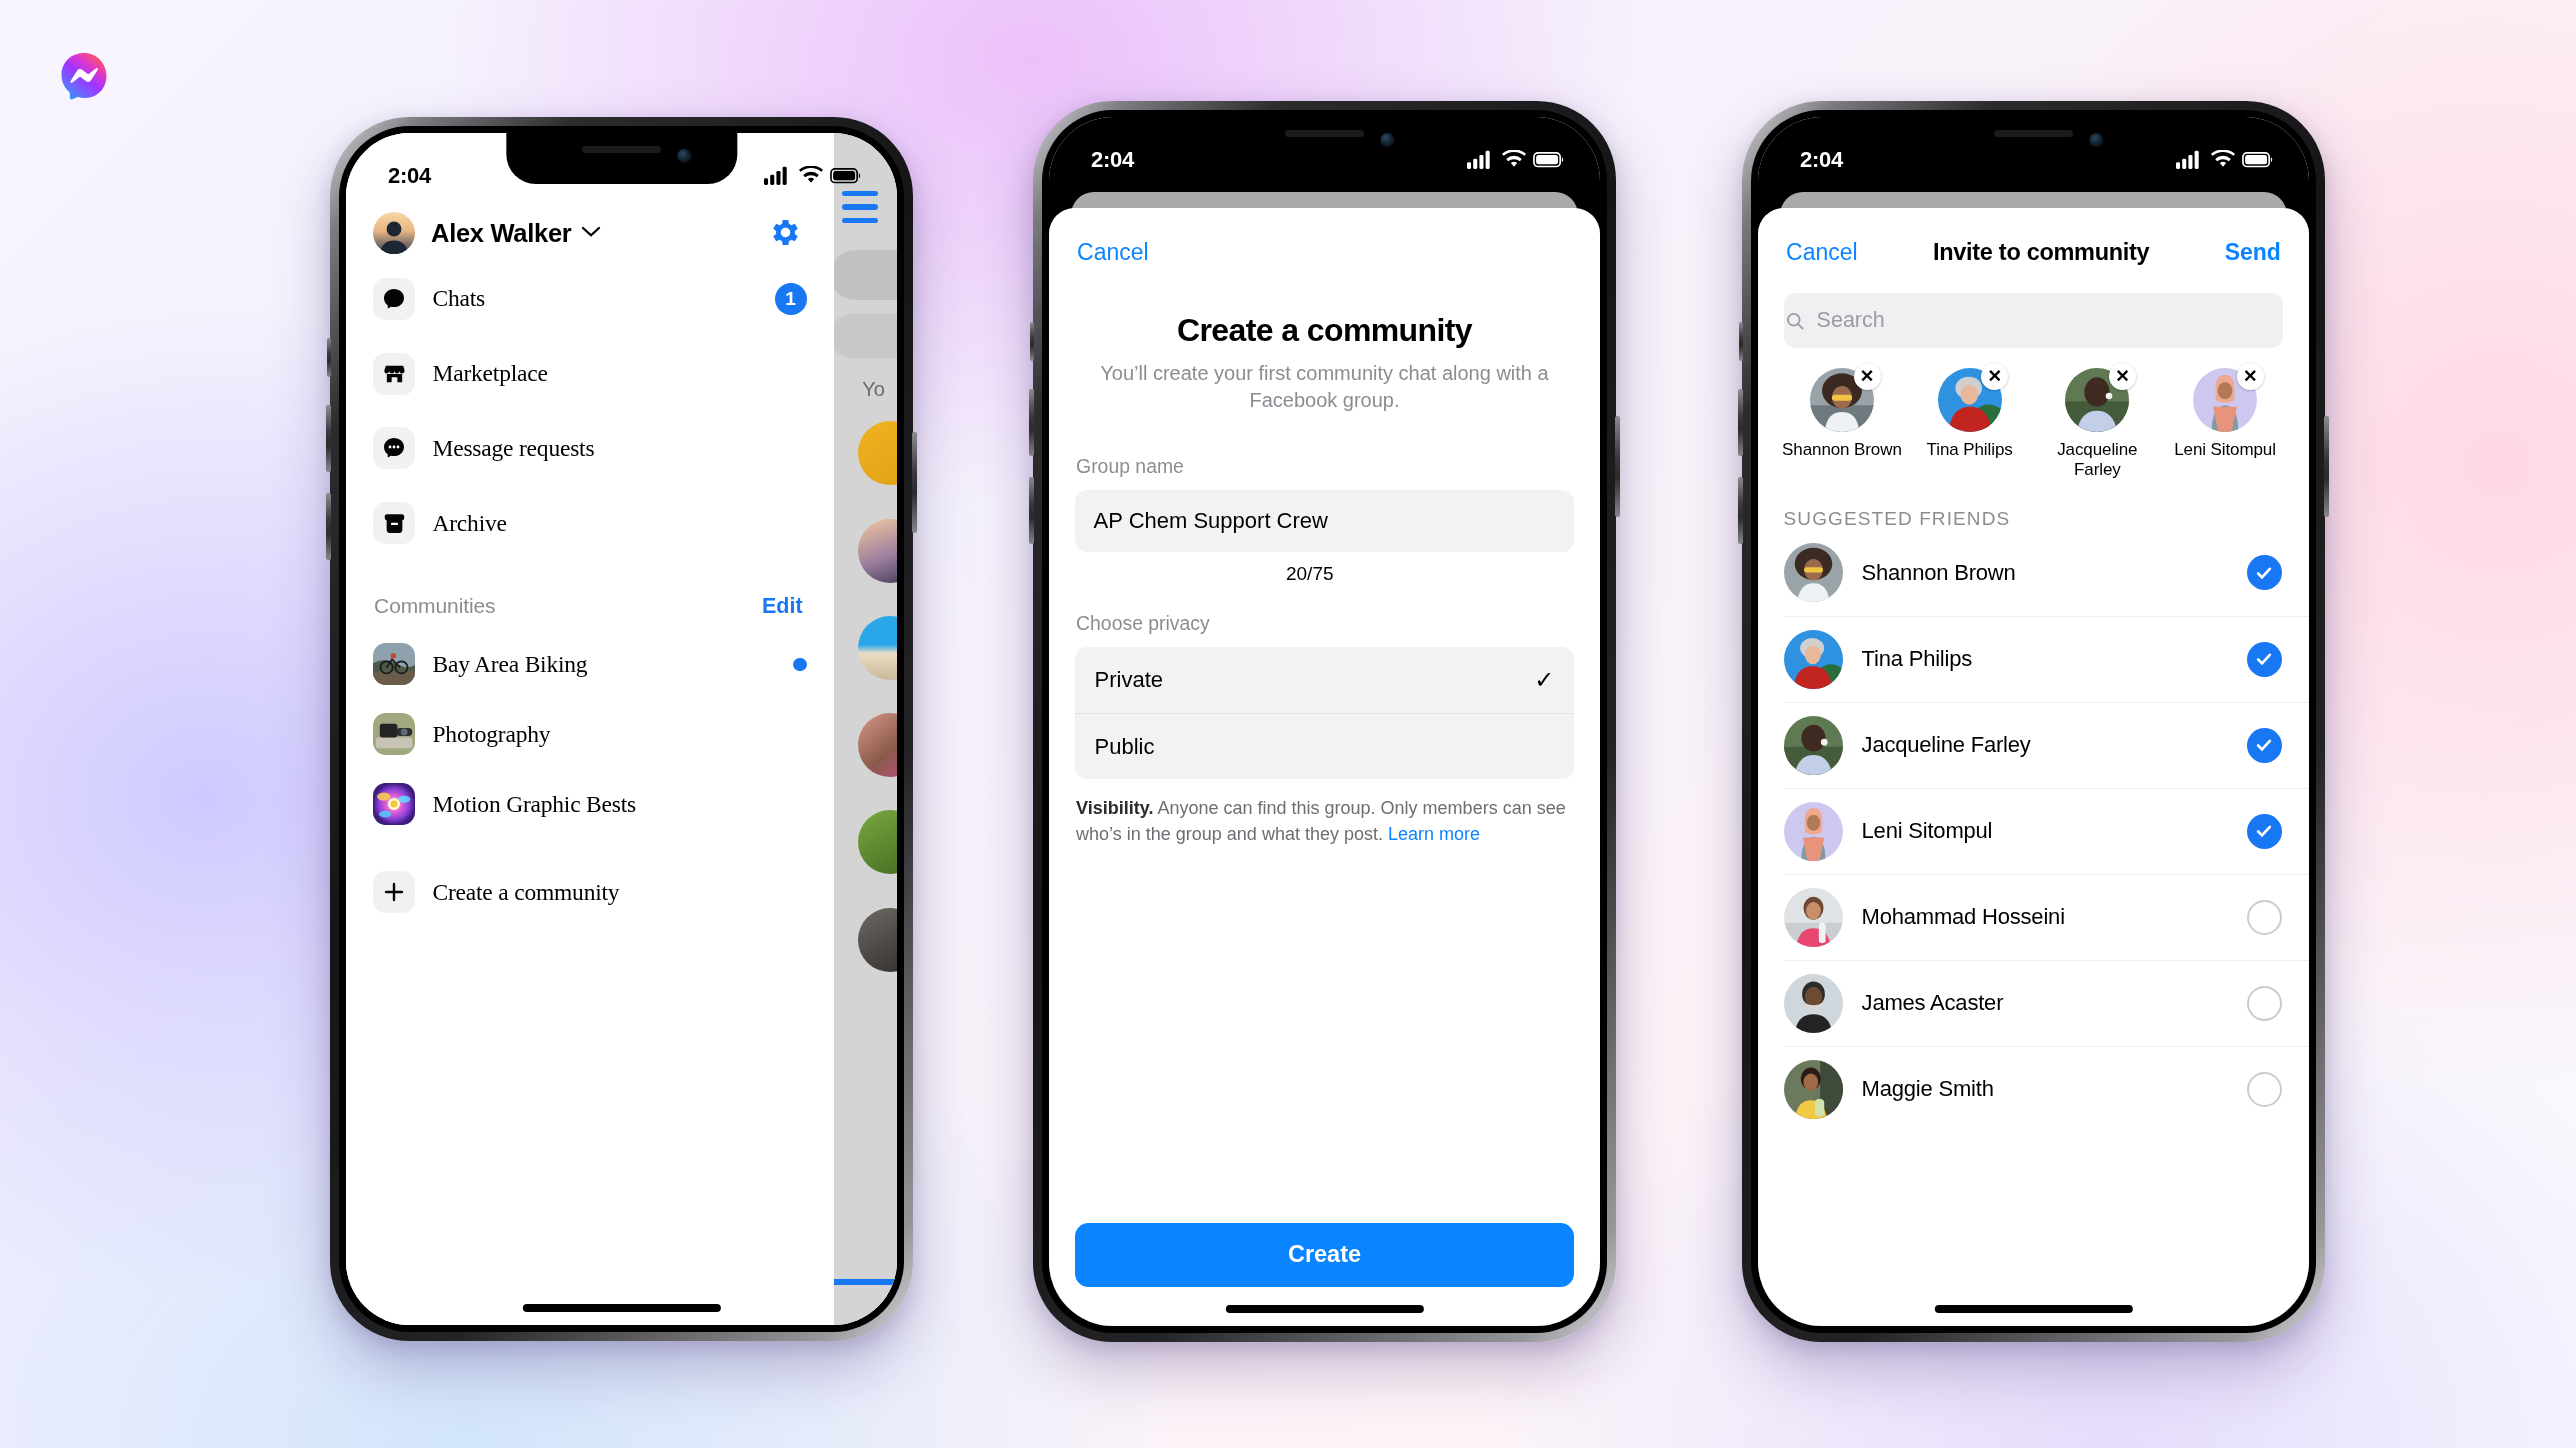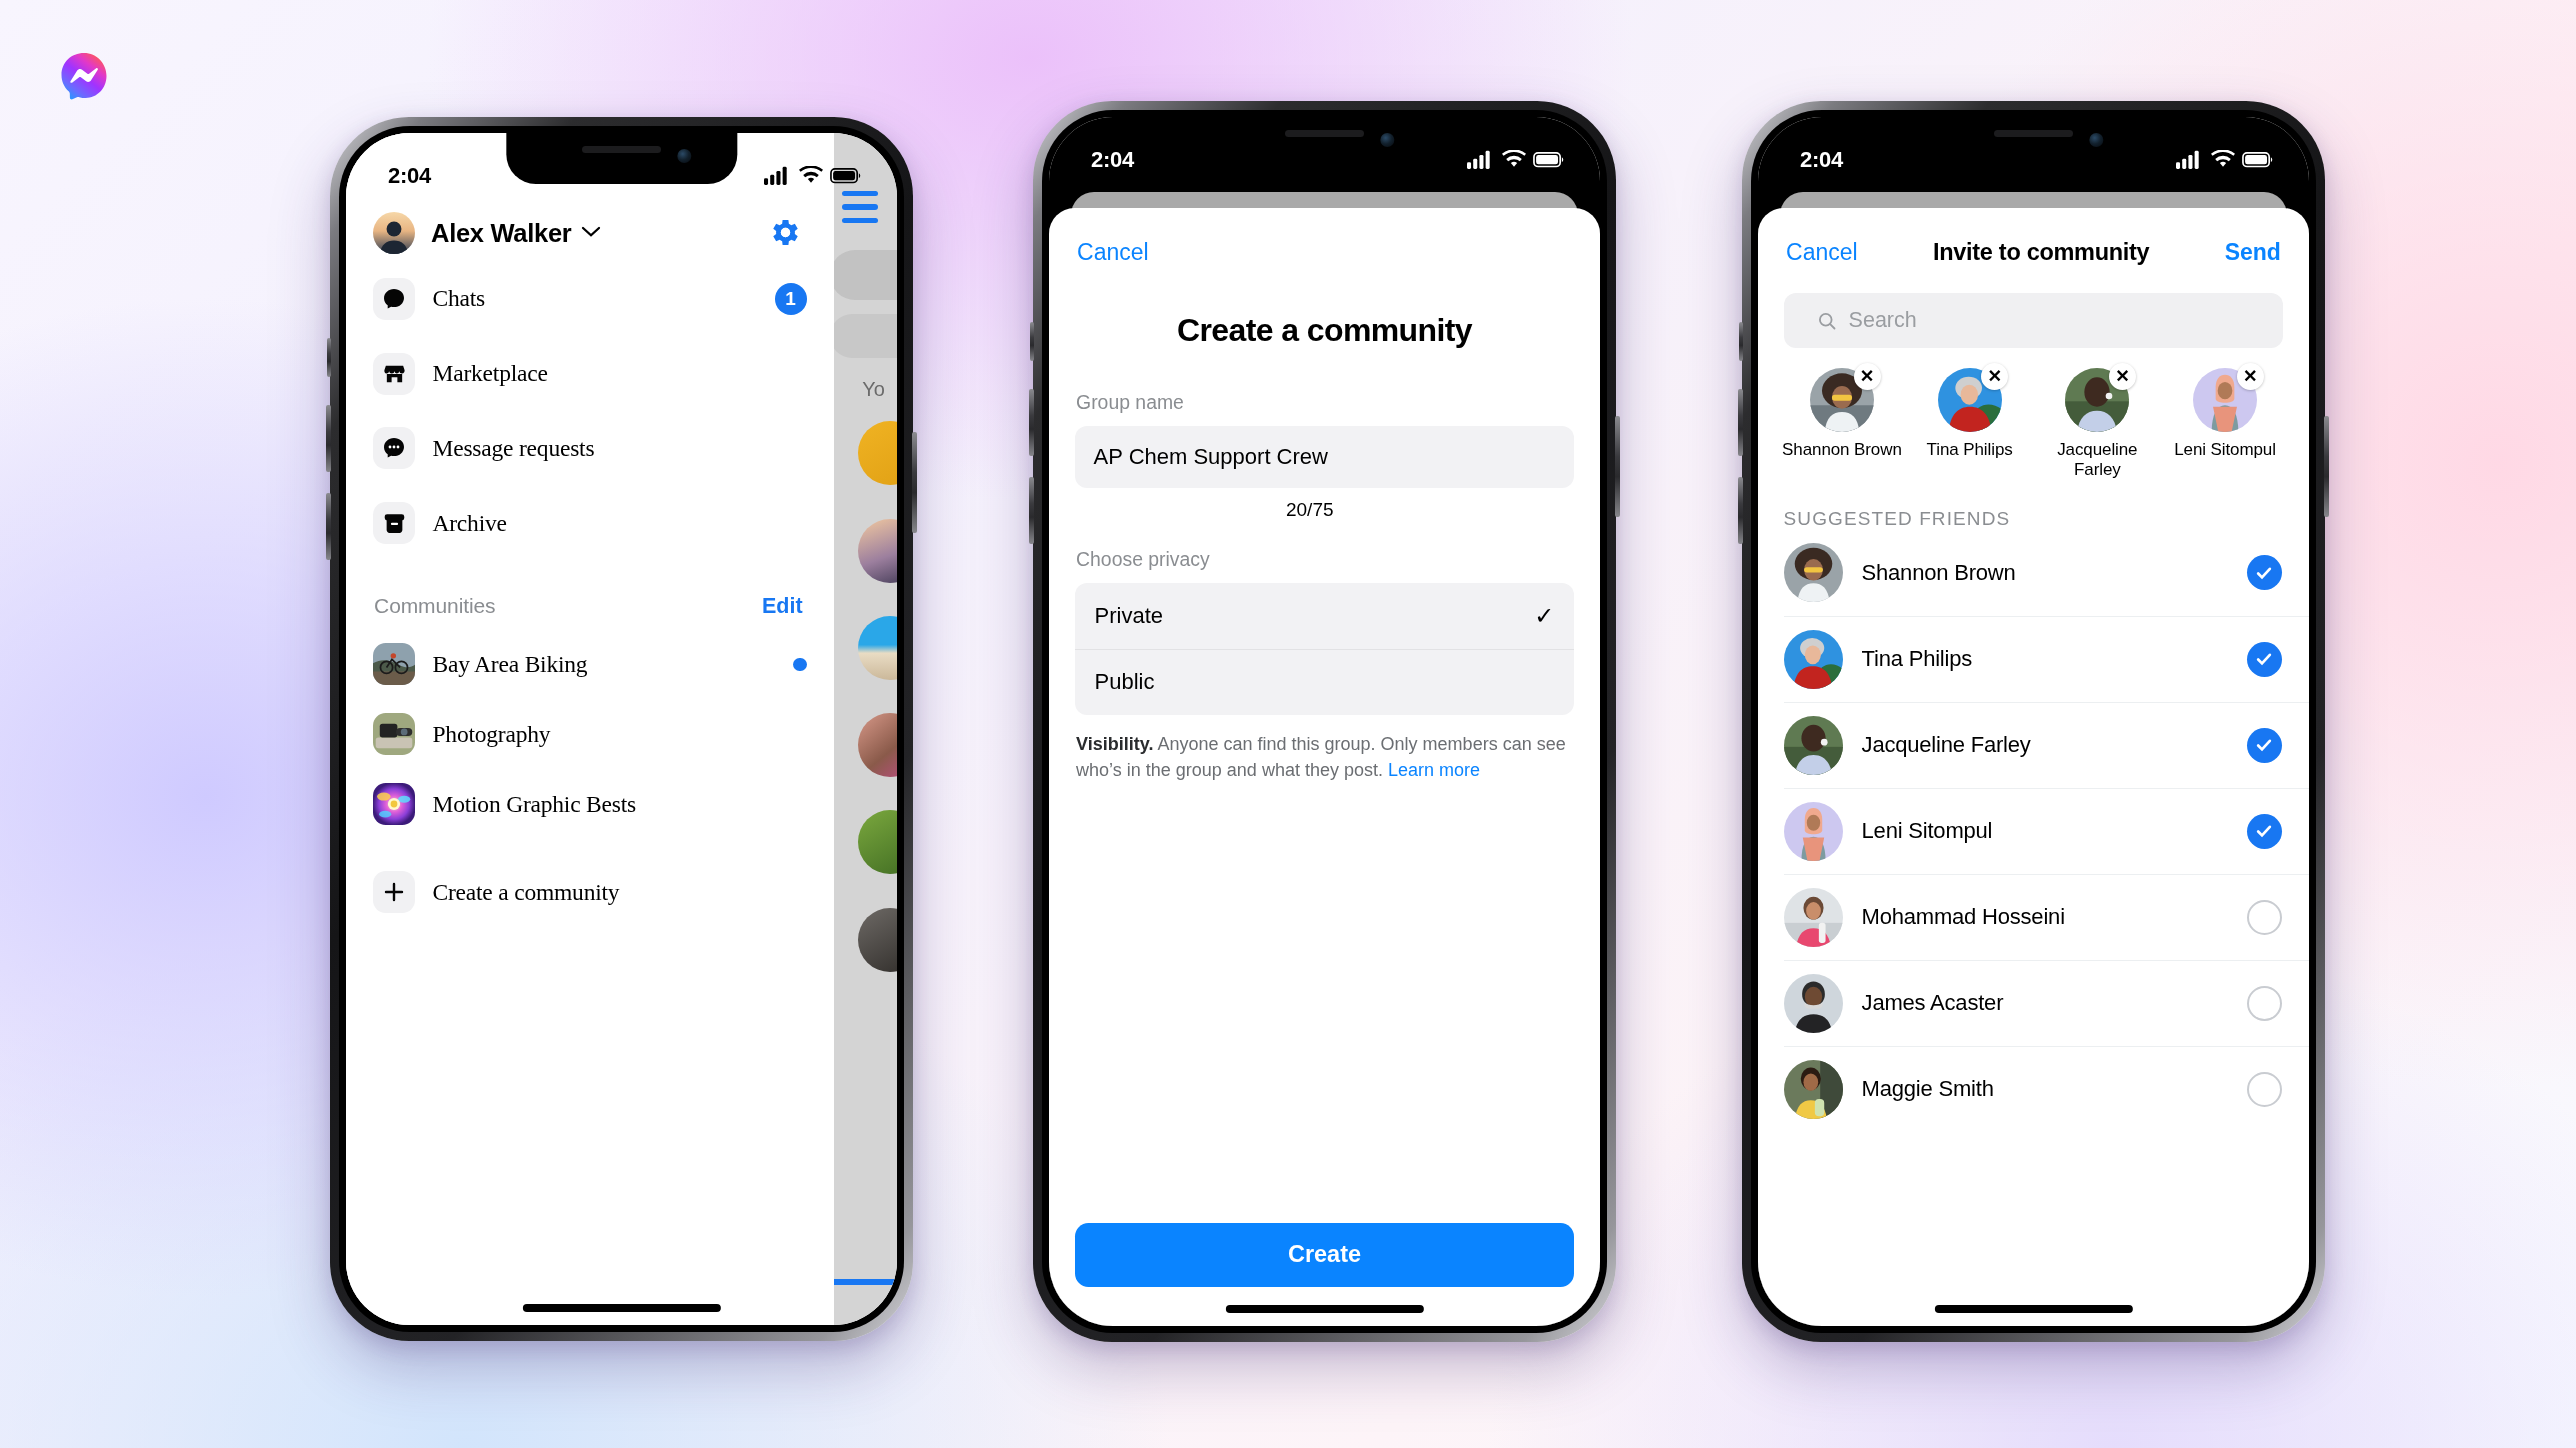--- a/index.html
+++ b/index.html
@@ -104,21 +104,21 @@
   .opt .chk { margin-left:auto; font-size:24px; }
   .vis { margin:17.4px 27px 0 27px; font-size:18px; color:#6b6e72; line-height:1.42; }
   .vis b { color:#2a2c2e; }
   .vis a { color:#0a84ff; text-decoration:none; }
 
   .btn-create { margin:auto 25.5px 39px 25.5px; height:64px; border-radius:13.4px; background:#0a84ff; color:#fff;
     font-size:23.5px; font-weight:bold; display:flex; align-items:center; justify-content:center; border:none; }
 
   
   .srch { margin:27px 25.5px 0 25.5px; height:55px; border-radius:12px; background:#f0f0f2;
-    display:flex; align-items:center; padding:0 33px; gap:12px; }
+    display:flex; align-items:center; padding:0 1px; gap:12px; }
   .srch span { font-size:21.5px; color:#9a9da1; }
 
   .chips { display:flex; gap:0; padding:20px 20px 0 20px; }
   .chip { width:25%; display:flex; flex-direction:column; align-items:center; }
   .chip .ph { position:relative; width:64px; height:64px; }
   .chip .pimg { width:64px; height:64px; border-radius:50%; overflow:hidden; }
   .chip .x { position:absolute; right:-6.7px; top:-5.4px; width:27px; height:27px; border-radius:50%;
     background:#fff; display:flex; align-items:center; justify-content:center; font-size:17.4px; font-weight:bold;
     box-shadow:0 0.7px 2.7px rgba(0,0,0,0.25); }
   .chip .nm { font-size:17px; text-align:center; margin-top:8px; line-height:1.2; letter-spacing:-0.1px; }
@@ -354,20 +354,21 @@
   <div class="phone-inner">
     <div class="screen">
       <div class="modal-bg"></div>
       <div class="card-back"></div>
 
       <div class="sheet">
         <div class="m-top">
           <div class="m-cancel">Cancel</div>
         </div>
         <div class="m-h1">Create a community</div>
+        <div class="m-sub">You’ll create your first community chat along with a Facebook group.</div>
 
         <div class="f-lbl">Group name</div>
         <div class="f-box">AP Chem Support Crew</div>
         <div class="f-count">20/75</div>
 
         <div class="f-lbl" style="margin-top:27px">Choose privacy</div>
         <div class="opts">
           <div class="opt">
             <span>Private</span>
             <span class="chk">✓</span>

